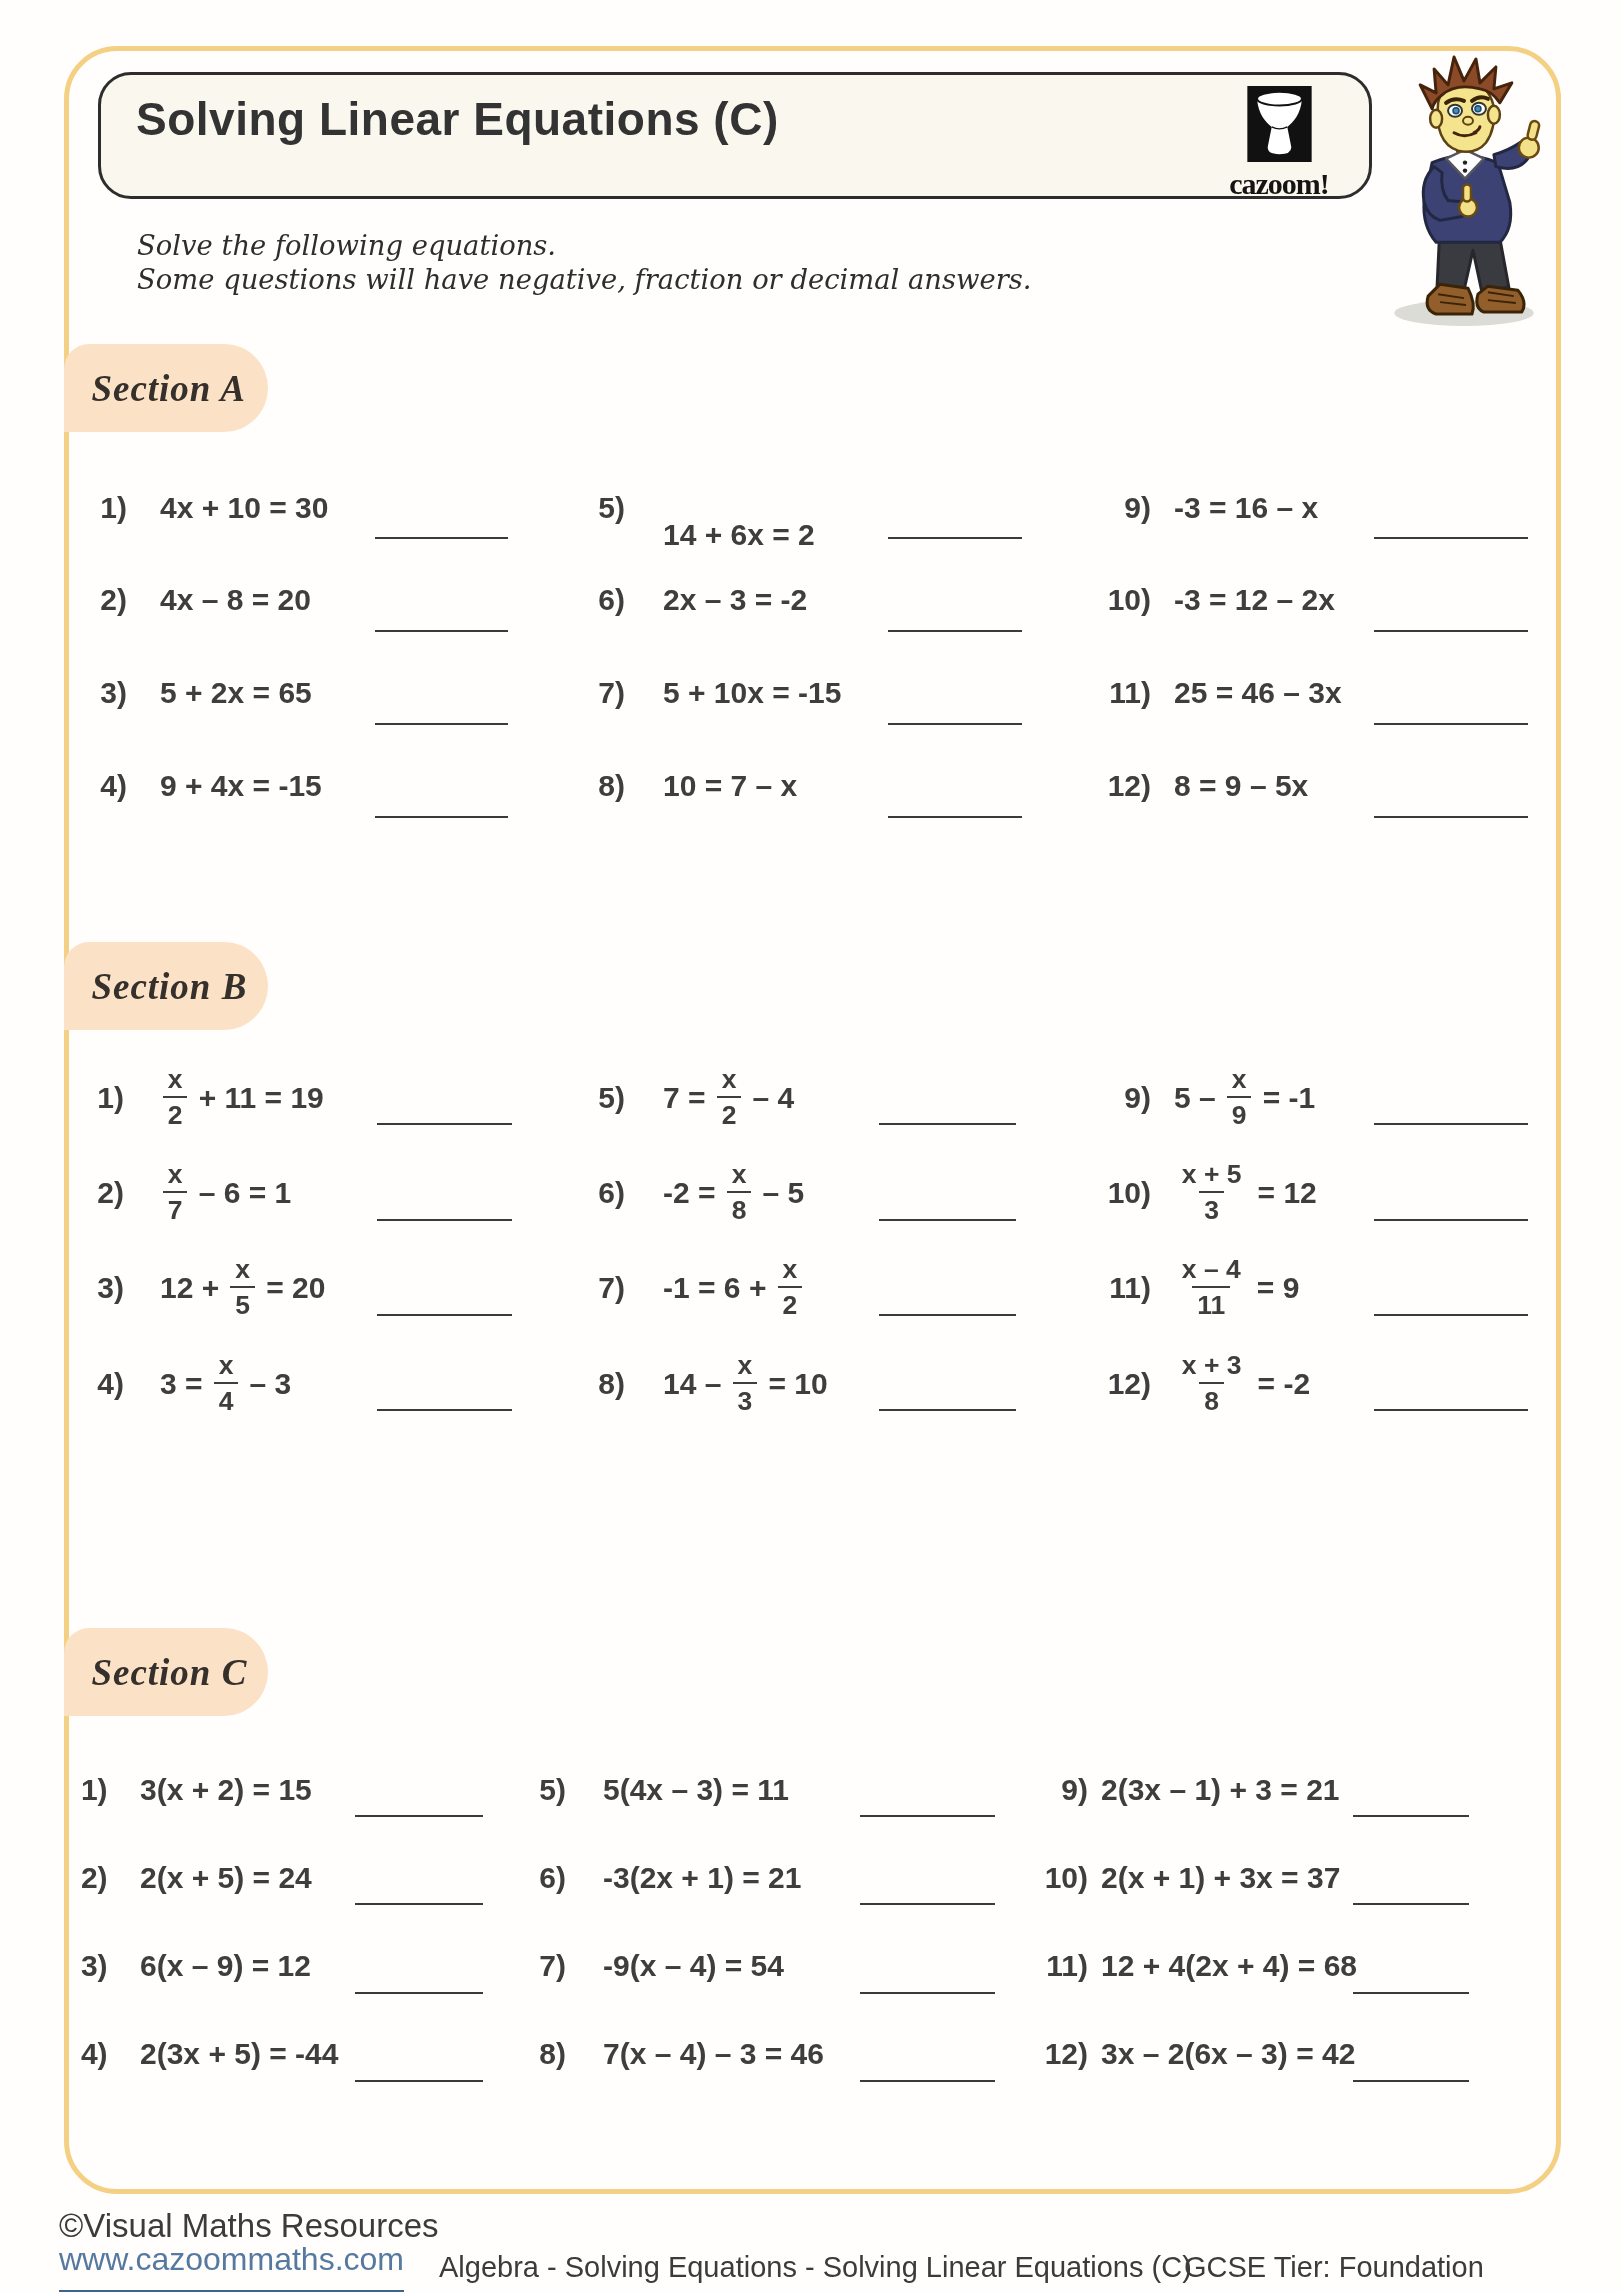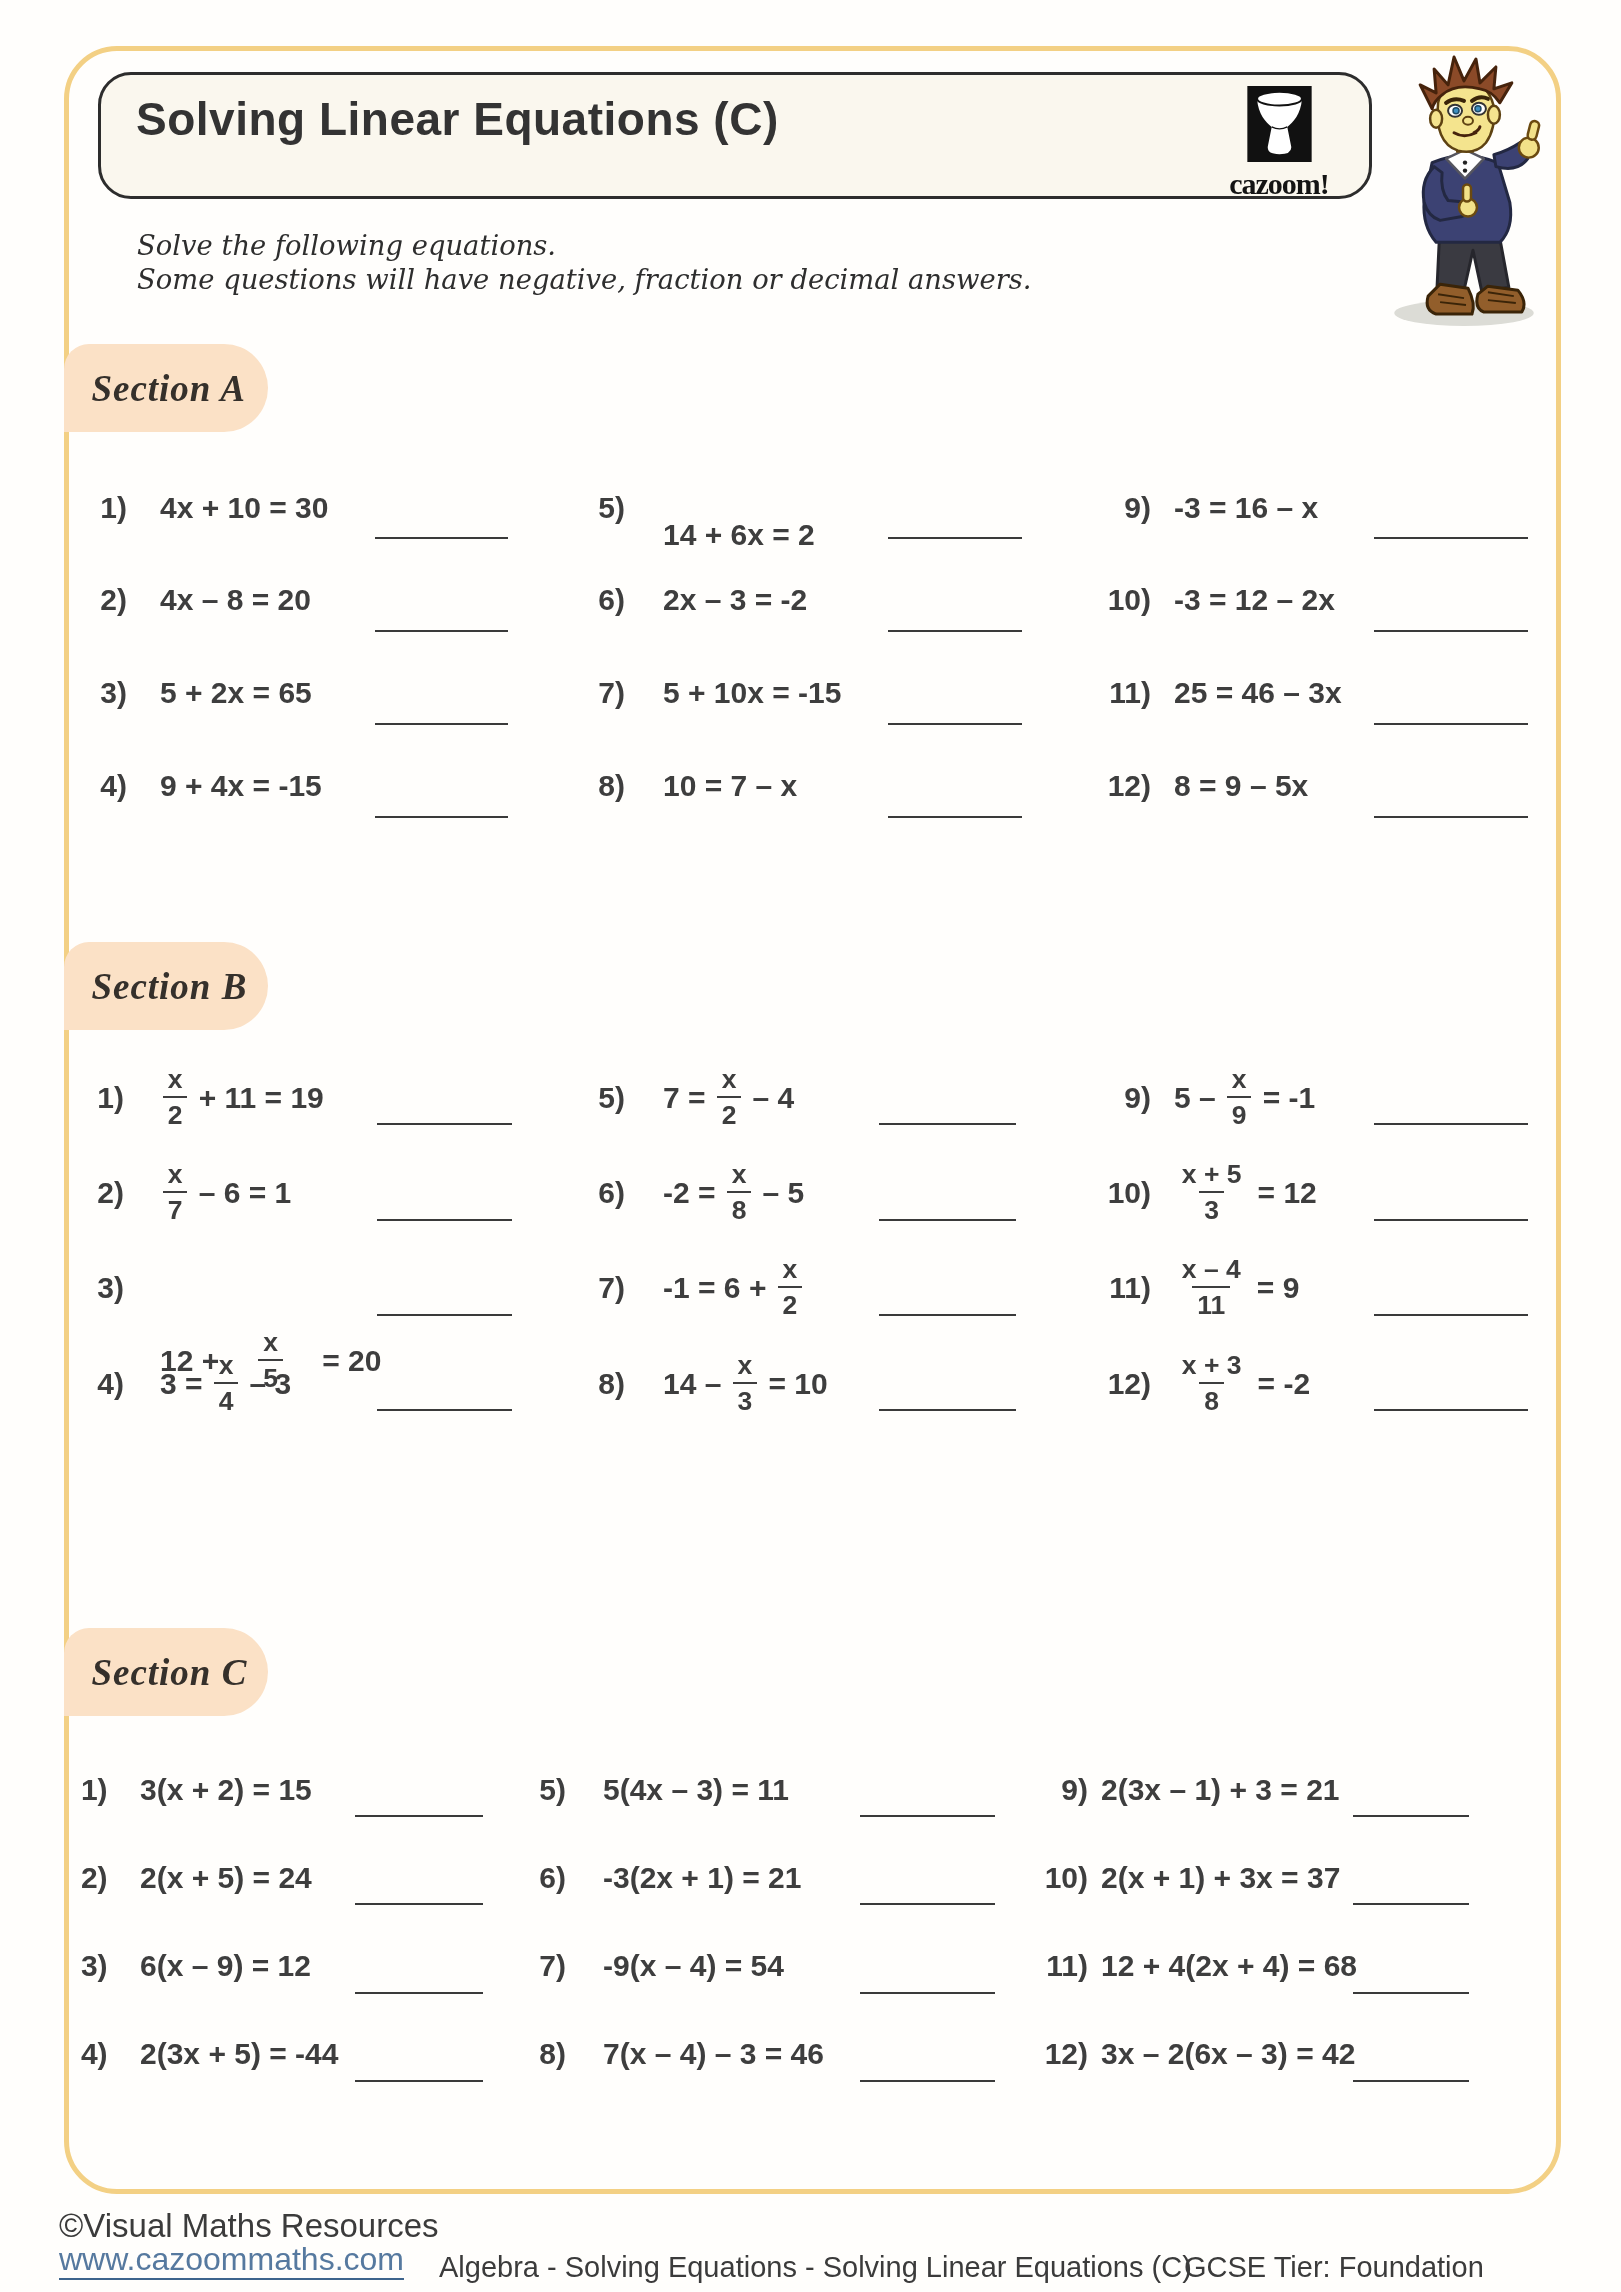--- a/index.html
+++ b/index.html
@@ -60,21 +60,21 @@
     display:inline-flex;flex-direction:column;align-items:center;
     line-height:1;margin:0 2.9px;transform:translateY(-1px);
   }
   .frac .fnum{font-size:26.5px;padding:0 4.9px 3.9px;}
   .frac .fden{font-size:26.5px;padding:3.9px 4.9px 0;border-top:2.9px solid var(--textdark);}
   .footer-copyright{
     position:absolute;left:59px;top:2207px;font-size:33px;color:#3B3B3B;
   }
   .footer-link{
     position:absolute;left:59px;top:2241px;font-size:32px;color:var(--link);
-    border-bottom:2.9px solid #3E648C;padding-bottom:0;cursor:pointer;text-decoration:none;
+    border-bottom:2.9px solid #3E648C;padding-bottom:12px;cursor:pointer;text-decoration:none;
   }
   .footer-breadcrumb{
     position:absolute;left:439px;top:2251px;width:678px;text-align:center;
     font-size:29px;color:#3B3B3B;white-space:nowrap;
   }
   .footer-tier{
     position:absolute;left:1184px;top:2251px;font-size:29px;color:#3B3B3B;white-space:nowrap;
   }
 </style>
 </head>
@@ -179,21 +179,21 @@
   <span>Section B</span>
 </div>
 <div class="qlayer">
     <span class="qnum" style="left: 36px; top: 1054px;">1)</span>
     <span class="qeq" style="left: 160px; top: 1054px;"><span class="frac"><span class="fnum">x</span><span class="fden">2</span></span><span> + 11 = 19</span></span>
     <div class="ansline" style="left: 377px; width: 135px; top: 1123px;"></div>
     <span class="qnum" style="left: 36px; top: 1149px;">2)</span>
     <span class="qeq" style="left: 160px; top: 1149px;"><span class="frac"><span class="fnum">x</span><span class="fden">7</span></span><span> – 6 = 1</span></span>
     <div class="ansline" style="left: 377px; width: 135px; top: 1219px;"></div>
     <span class="qnum" style="left: 36px; top: 1244px;">3)</span>
-    <span class="qeq" style="left: 160px; top: 1317px; gap: 28px;"><span>12 + </span><span class="frac"><span class="fnum">x</span><span class="fden">5</span></span><span> = 20</span></span>
+    <span class="qeq" style="left: 160px; top: 1244px;"><span>12 + </span><span class="frac"><span class="fnum">x</span><span class="fden">5</span></span><span> = 20</span></span>
     <div class="ansline" style="left: 377px; width: 135px; top: 1314px;"></div>
     <span class="qnum" style="left: 36px; top: 1340px;">4)</span>
     <span class="qeq" style="left: 160px; top: 1340px;"><span>3 = </span><span class="frac"><span class="fnum">x</span><span class="fden">4</span></span><span> – 3</span></span>
     <div class="ansline" style="left: 377px; width: 135px; top: 1409px;"></div>
     <span class="qnum" style="left: 537px; top: 1054px;">5)</span>
     <span class="qeq" style="left: 663px; top: 1054px;"><span>7 = </span><span class="frac"><span class="fnum">x</span><span class="fden">2</span></span><span> – 4</span></span>
     <div class="ansline" style="left: 879px; width: 137px; top: 1123px;"></div>
     <span class="qnum" style="left: 537px; top: 1149px;">6)</span>
     <span class="qeq" style="left: 663px; top: 1149px;"><span>-2 = </span><span class="frac"><span class="fnum">x</span><span class="fden">8</span></span><span> – 5</span></span>
     <div class="ansline" style="left: 879px; width: 137px; top: 1219px;"></div>

